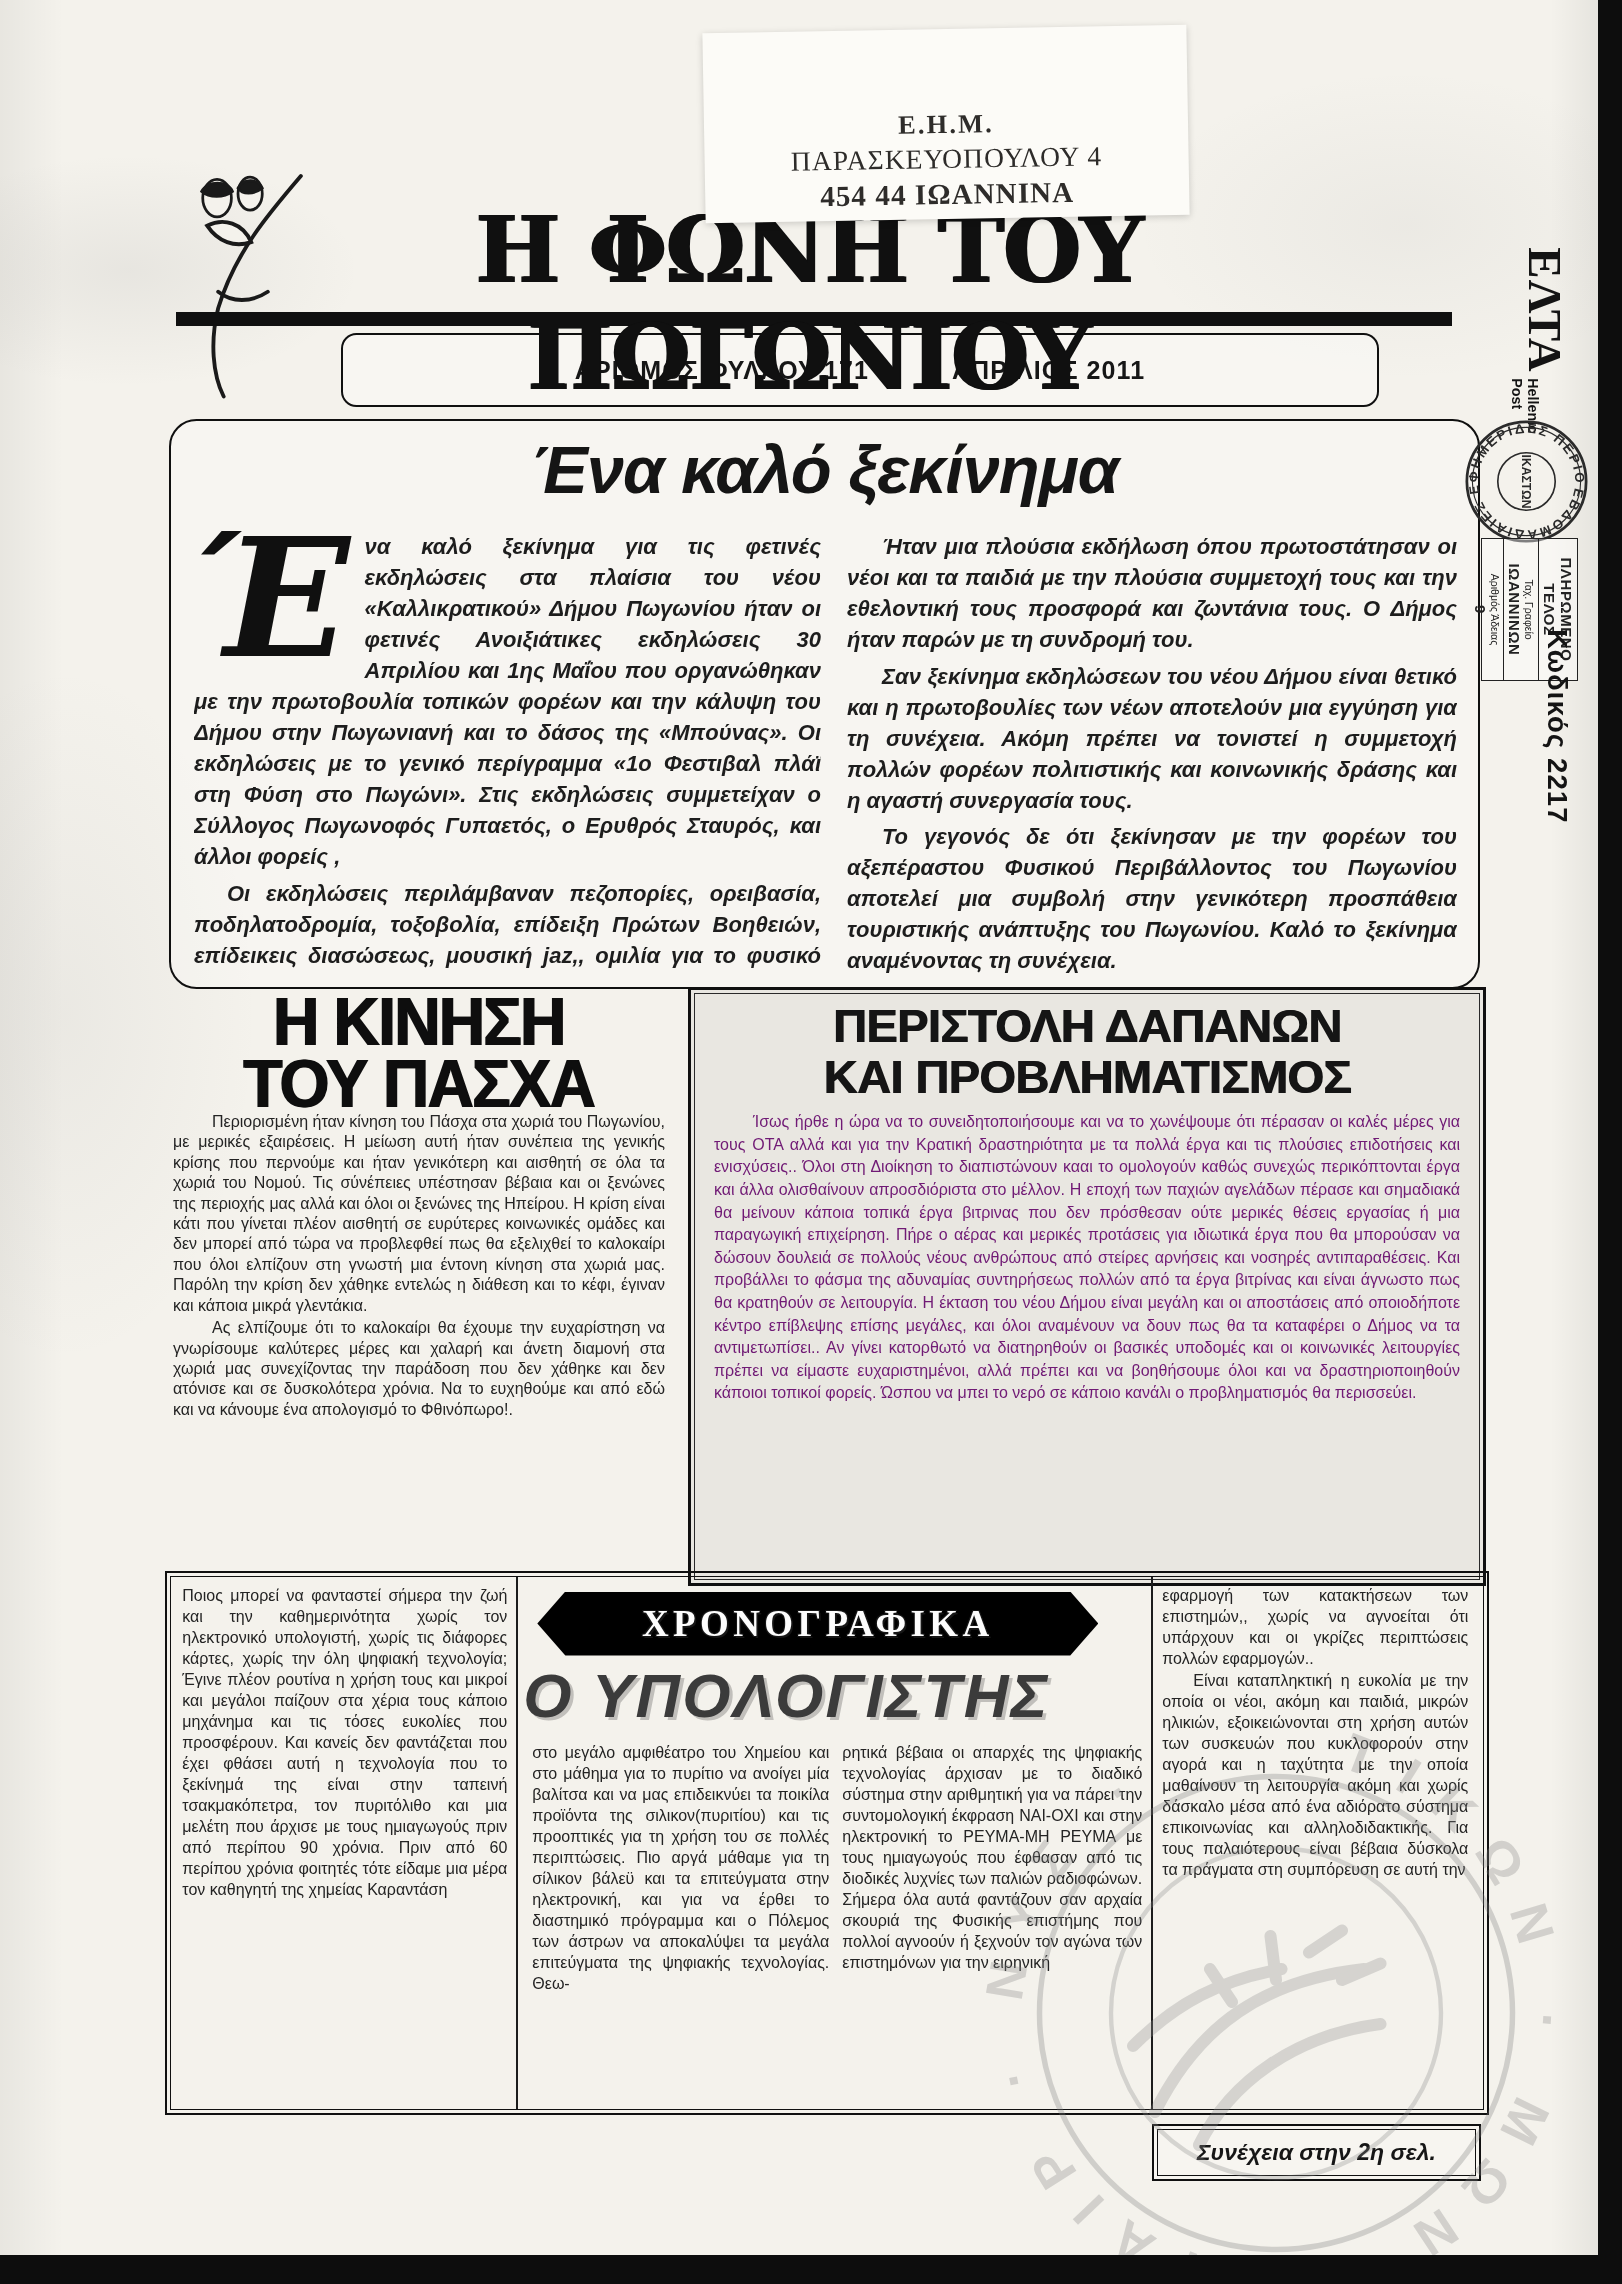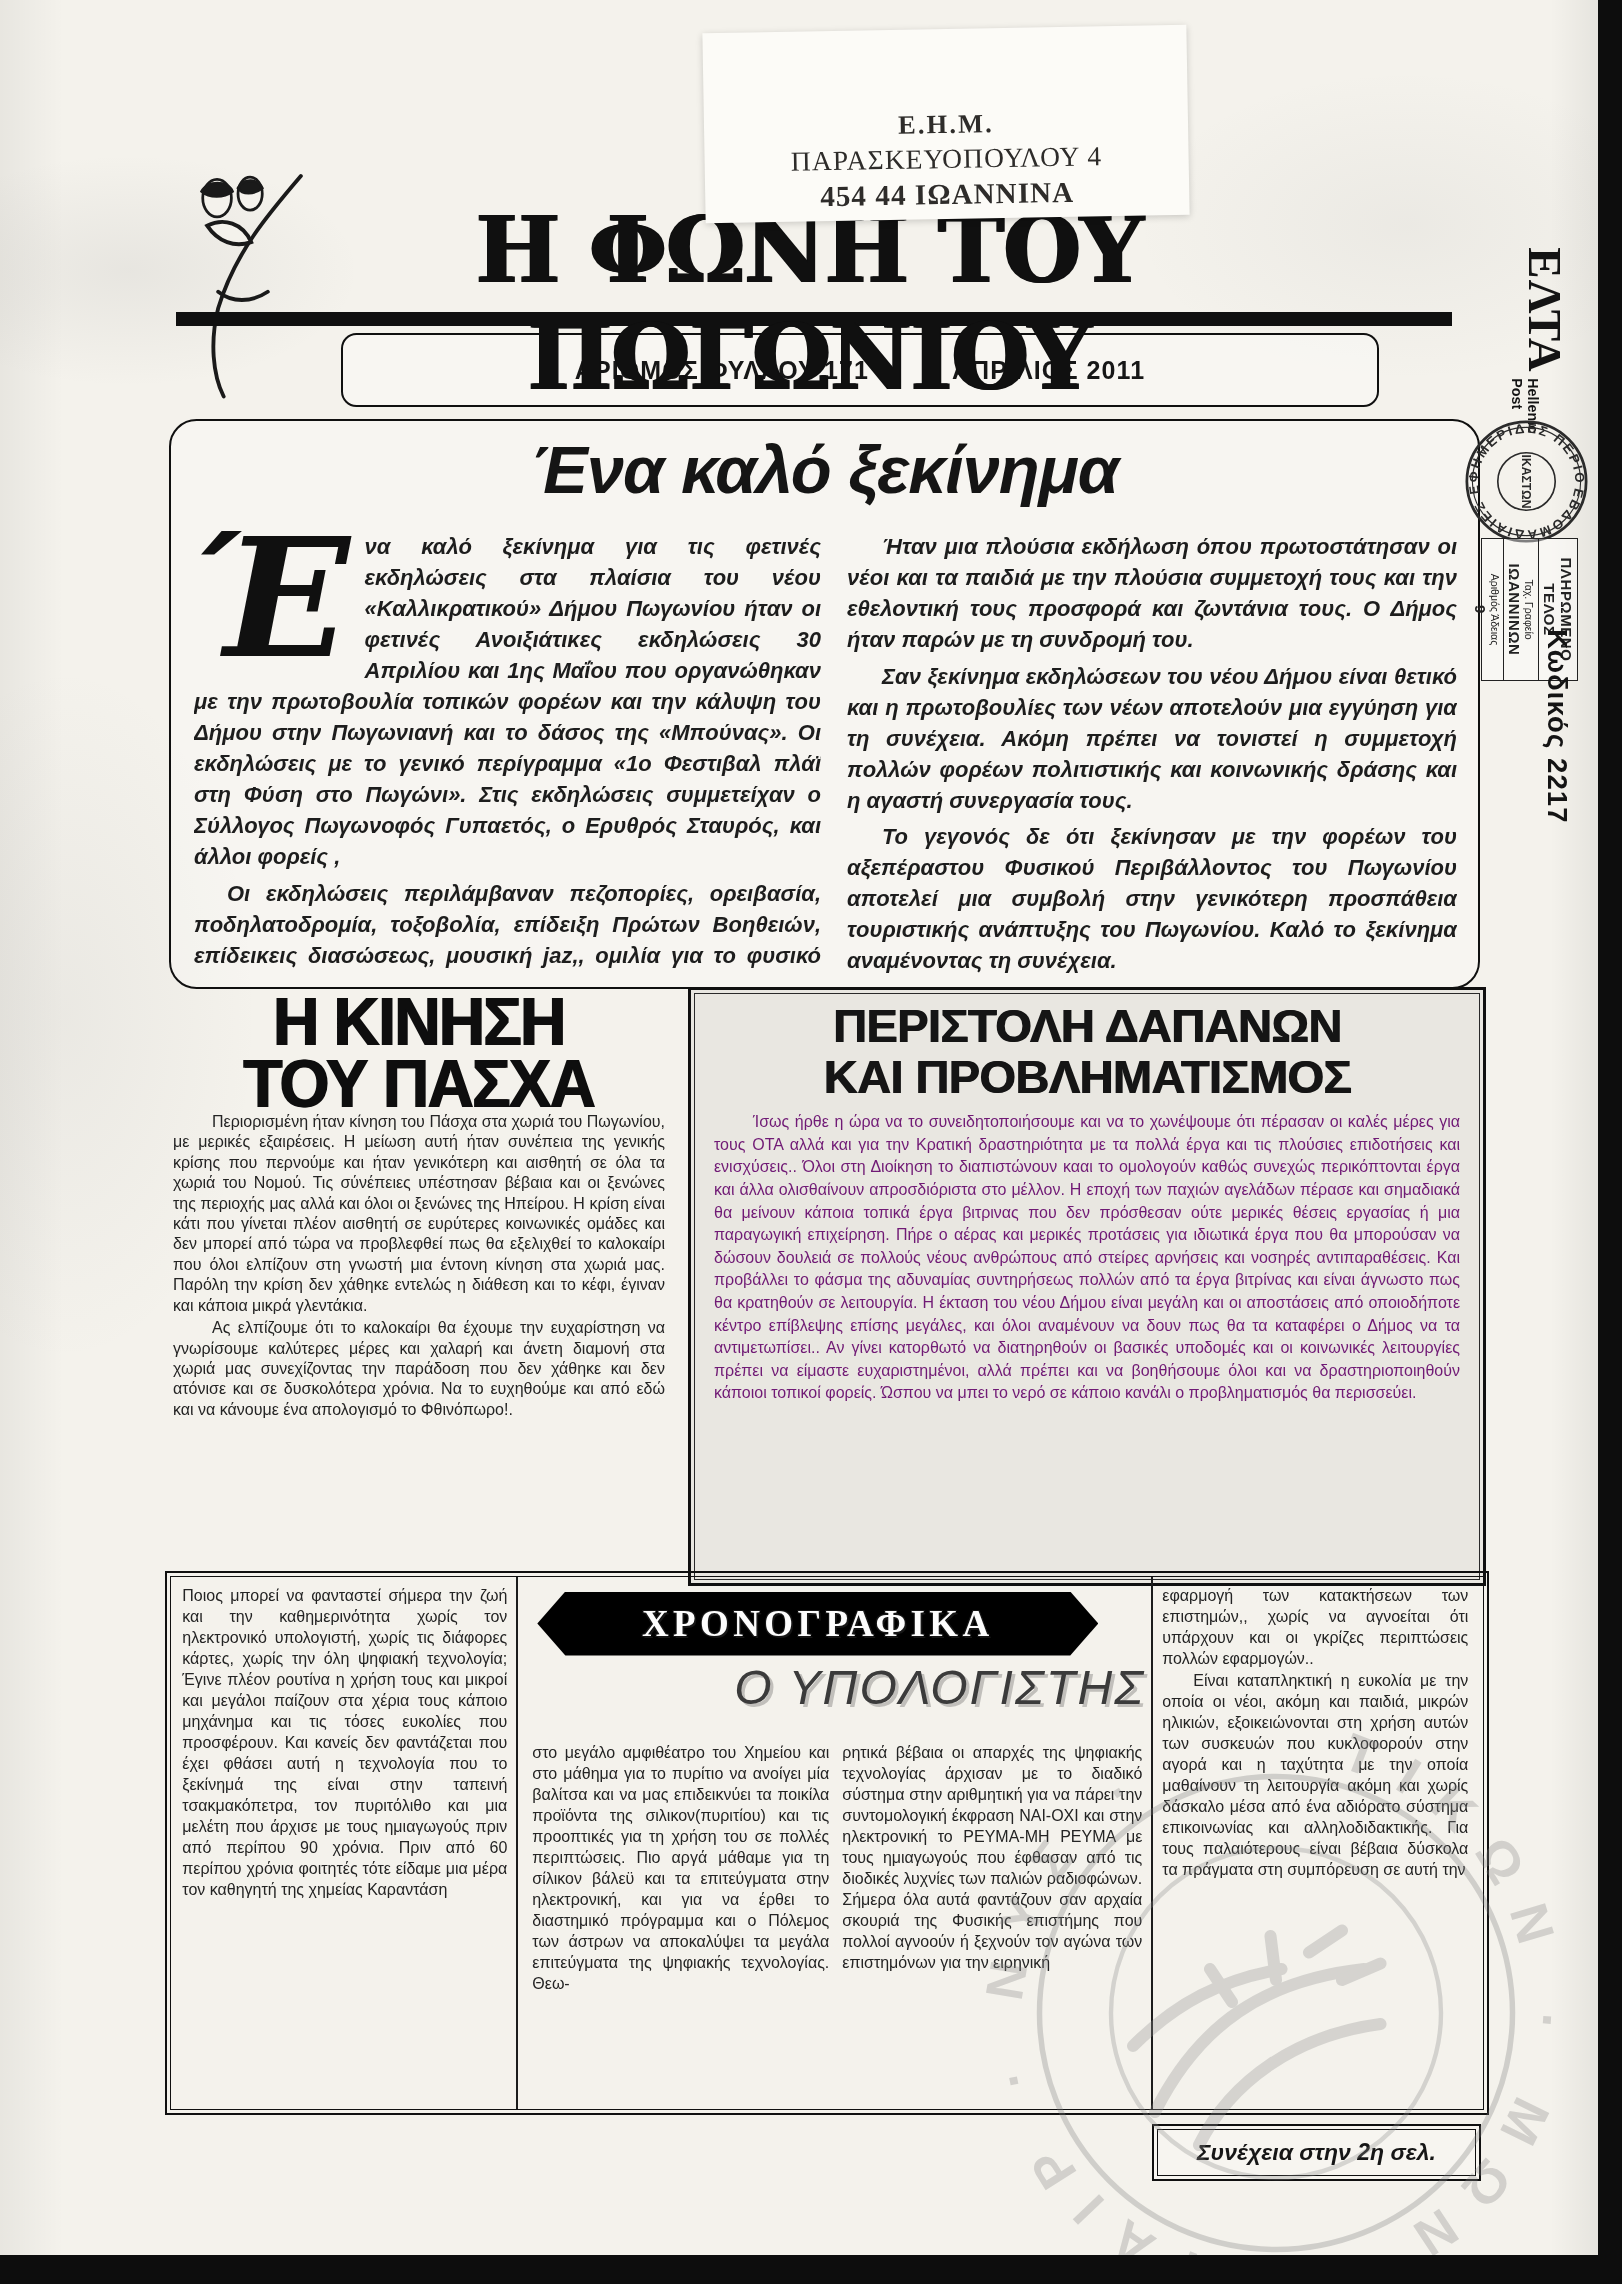--- a/index.html
+++ b/index.html
@@ -78,22 +78,22 @@
   .bcol.c1{left:11px;width:325px;}
   .bcol.c2{left:361px;width:297px;top:165px;}
   .bcol.c3{left:671px;width:300px;top:165px;}
   .bcol.c4{left:991px;width:306px;}
   .vrule{position:absolute;top:0;bottom:0;width:1.7px;background:#1c1c1c;}
   .ribbon{position:absolute;left:366px;top:14.3px;width:561px;height:64px;background:#000000;
       clip-path:polygon(0 50%,5% 0,95% 0,100% 50%,95% 100%,5% 100%);
       display:flex;align-items:center;justify-content:center;
       font-family:"Liberation Serif",serif;font-weight:bold;font-size:37px;letter-spacing:4.4px;color:#fdfdfd;
       text-shadow:1.7px 1.7px 0 #161616,-1.1px -1.1px 0 #161616,1.1px -1.1px 0 #161616,-1.1px 1.1px 0 #161616;}
-  .chrono-headline{position:absolute;left:352px;top:83px;width:622px;height:77px;text-align:right;
-      font-size:48px;font-weight:normal;font-style:italic;letter-spacing:2.2px;color:#3b3b3b;
+  .chrono-headline{position:absolute;left:352px;top:83px;width:622px;height:77px;text-align:left;
+      font-size:62px;font-weight:bold;font-style:italic;letter-spacing:2.2px;color:#3b3b3b;
       text-shadow:3.3px 3.3px 0 rgba(40,40,40,.25);}
   .cont-box{left:1152px;top:2124px;width:325px;height:53px;border:2.2px solid #101010;background:#f7f5f0;}
   .cont-inner{position:absolute;inset:2.8px;border:1.1px solid #101010;display:flex;align-items:center;justify-content:center;
       font-size:23px;font-weight:bold;font-style:italic;color:#161616;}
 
   
   .elta{left:1451px;top:275px;width:187px;height:116px;transform:rotate(90deg);transform-origin:center;
       display:flex;align-items:center;gap:7.7px;}
   .elta .brand{font-family:"Liberation Serif",serif;font-weight:bold;font-size:47px;letter-spacing:1.1px;color:#141414;}
   .elta .sub{font-size:14.3px;font-weight:bold;color:#141414;margin-top:39px;margin-left:-2.2px;}

